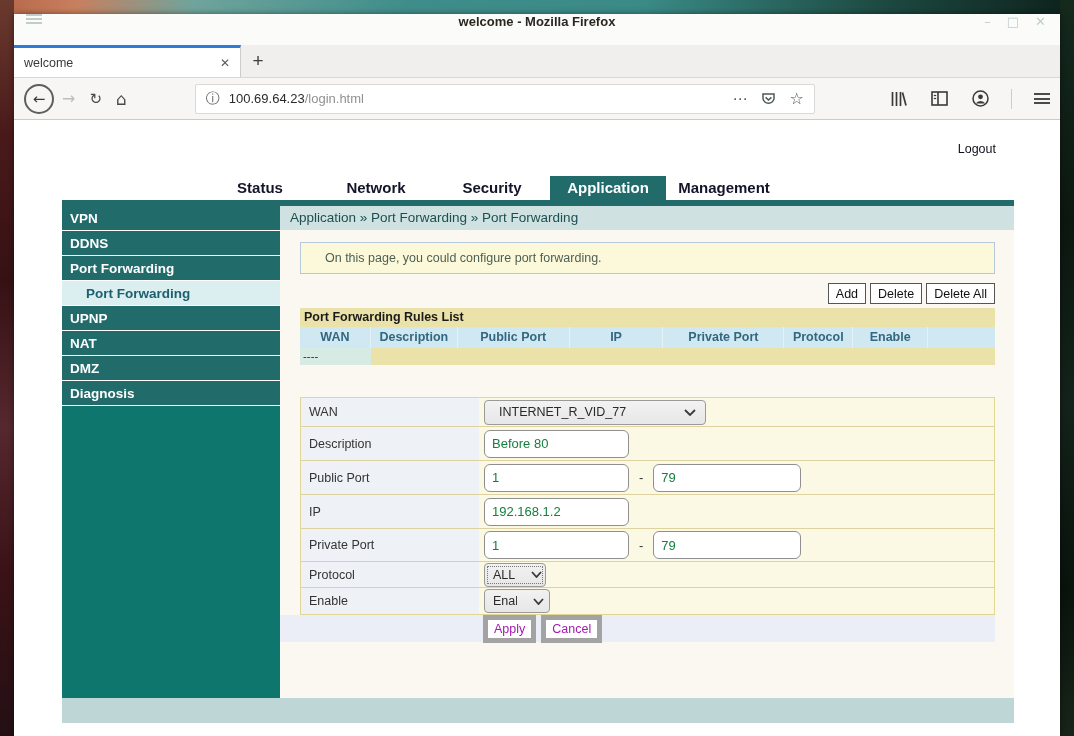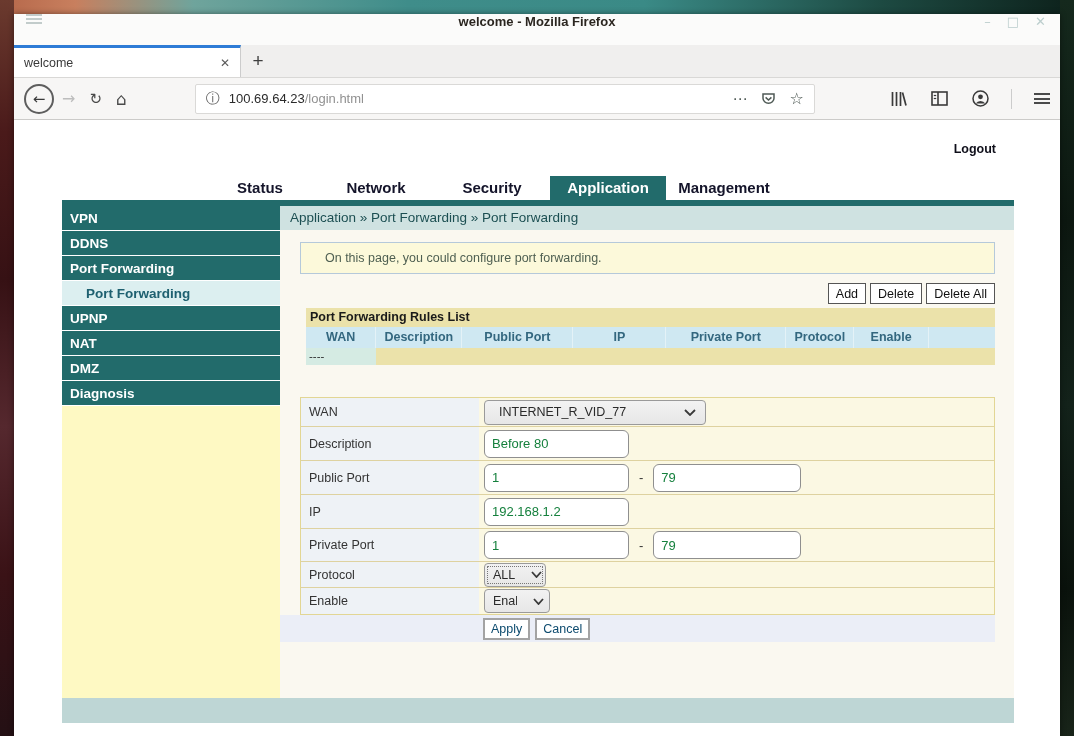--- a/index.html
+++ b/index.html
@@ -58,43 +58,43 @@
   .right-icons{display:flex;align-items:center}
   .ric{margin-left:24px;display:flex;align-items:center;cursor:pointer}
   .sep{width:1px;height:20px;background:#ccc;margin-left:22px}
   .menu-burger{width:16px;height:11px;margin-left:22px;display:flex;flex-direction:column;justify-content:space-between;cursor:pointer}
   .menu-burger i{display:block;height:2px;background:#4a4a4a}
 
   
   .viewport{flex:1;background:#fff;position:relative;overflow:hidden}
   .pagebox{margin-left:48px;width:952px}
   .page-top{height:56px;position:relative}
-  .logout{position:absolute;right:18px;top:22px;font-weight:bold;font-size:12.5px;color:#0f0f1a;cursor:pointer}
+  .logout{position:absolute;right:18px;top:22px;font-weight:normal;font-size:12.5px;color:#0f0f1a;cursor:pointer}
 
   .navtabs{height:24px;display:flex;padding-left:140px}
   .navtab{width:116px;text-align:center;line-height:24px;font-weight:bold;font-size:15px;color:#14142a;cursor:pointer;white-space:nowrap}
   .navtab.active{background:var(--teal);color:#fff}
   .teal-strip{height:6px;background:var(--teal)}
 
   .main{display:flex;height:492px}
-  .sidebar{width:218px;background:#fef9c3;flex:none}
+  .sidebar{width:218px;background:#0f766e;flex:none}
   .side-item{height:25px;line-height:25px;border-bottom:1px solid #fff;background:var(--teal);
     color:#fff;font-weight:bold;font-size:13.5px;padding-left:8px;cursor:pointer}
   .side-item.sub{background:var(--sidebar-active-bg);color:#1e6070;padding-left:24px}
 
   .content{flex:1;background:#faf8f0;display:flex;flex-direction:column}
   .breadcrumb{height:24px;line-height:24px;background:var(--breadcrumb-bg);padding-left:10px;
     font-size:13.5px;color:#1c4f52}
   .infobox{margin:12px 19px 0 20px;height:32px;border:1px solid var(--info-border);background:var(--info-bg);
     line-height:30px;padding-left:24px;font-size:12.5px;color:#4e5f51}
   .actions{margin:9px 19px 0 0;display:flex;justify-content:flex-end;gap:4px;height:21px}
   .actions button{background:#fff;border:1px solid #555;font-size:12.5px;color:#111;padding:0 7px;
     font-family:"Liberation Sans",sans-serif;cursor:pointer}
 
-  .rules{margin:4px 19px 0 26px;background:var(--rules-bg)}
+  .rules{margin:4px 19px 0 20px;background:var(--rules-bg)}
   .rules-title{height:19px;line-height:19px;font-weight:bold;font-size:12.5px;color:#1a1a1a;padding-left:4px}
   .rules-head{display:flex;height:21px}
   .rh{background:var(--hdr-cell);color:var(--hdr-text);font-weight:bold;font-size:12.5px;text-align:center;
     line-height:21px;border-right:1px solid #e4f2f7;overflow:hidden;white-space:nowrap}
   .rh:last-child{border-right:none}
   .rules-row{display:flex;height:17px}
   .rc-wan{width:10.2%;background:var(--wan-cell);color:#2a2a2a;font-size:11.5px;line-height:17px;padding-left:3px}
   .c1{width:10.2%}.c2{width:12.5%}.c3{width:16.1%}.c4{width:13.5%}.c5{width:17.4%}.c6{width:9.9%}.c7{width:10.8%}.c8{width:9.6%}
 
   .form{margin:32px 19px 0 20px;border:1px solid #e2d694}
@@ -112,21 +112,21 @@
     display:flex;align-items:center;font-size:12.5px;color:#2a2a2a;cursor:pointer}
   .sel-wan{width:222px;height:25px;padding:0 9px 0 14px}
   .sel-wan .sel-text{flex:1}
   .sel-small{height:24px;padding:0 5px 0 8px;gap:16px}
   .sel-proto{width:62px;outline:1px dotted #777;outline-offset:-4px}
   .sel-enable{width:66px}
   .sel-enable .sel-text{max-width:40px;overflow:hidden;white-space:nowrap;display:inline-block}
   .chev{flex:none;display:flex;align-items:center}
 
   .applyrow{height:27px;background:var(--apply-bg);display:flex;align-items:center;padding-left:203px;gap:5px;margin-right:19px}
-  .applyrow button{background:#fff;border:2px solid #a3a3a3;font-size:12.5px;color:#0c4a6e;padding:2px 6px;
+  .applyrow button{background:#fff;border:5px solid #a3a3a3;font-size:12.5px;color:#a21caf;padding:2px 6px;
     font-family:"Liberation Sans",sans-serif;cursor:pointer}
   .content-fill{flex:1}
   .footerbar{height:25px;background:var(--footer-bar)}
 </style>
 </head>
 <body>
 
 <div class="wp-top"></div>
 <div class="wp-left"></div>
 <div class="wp-right"></div>

